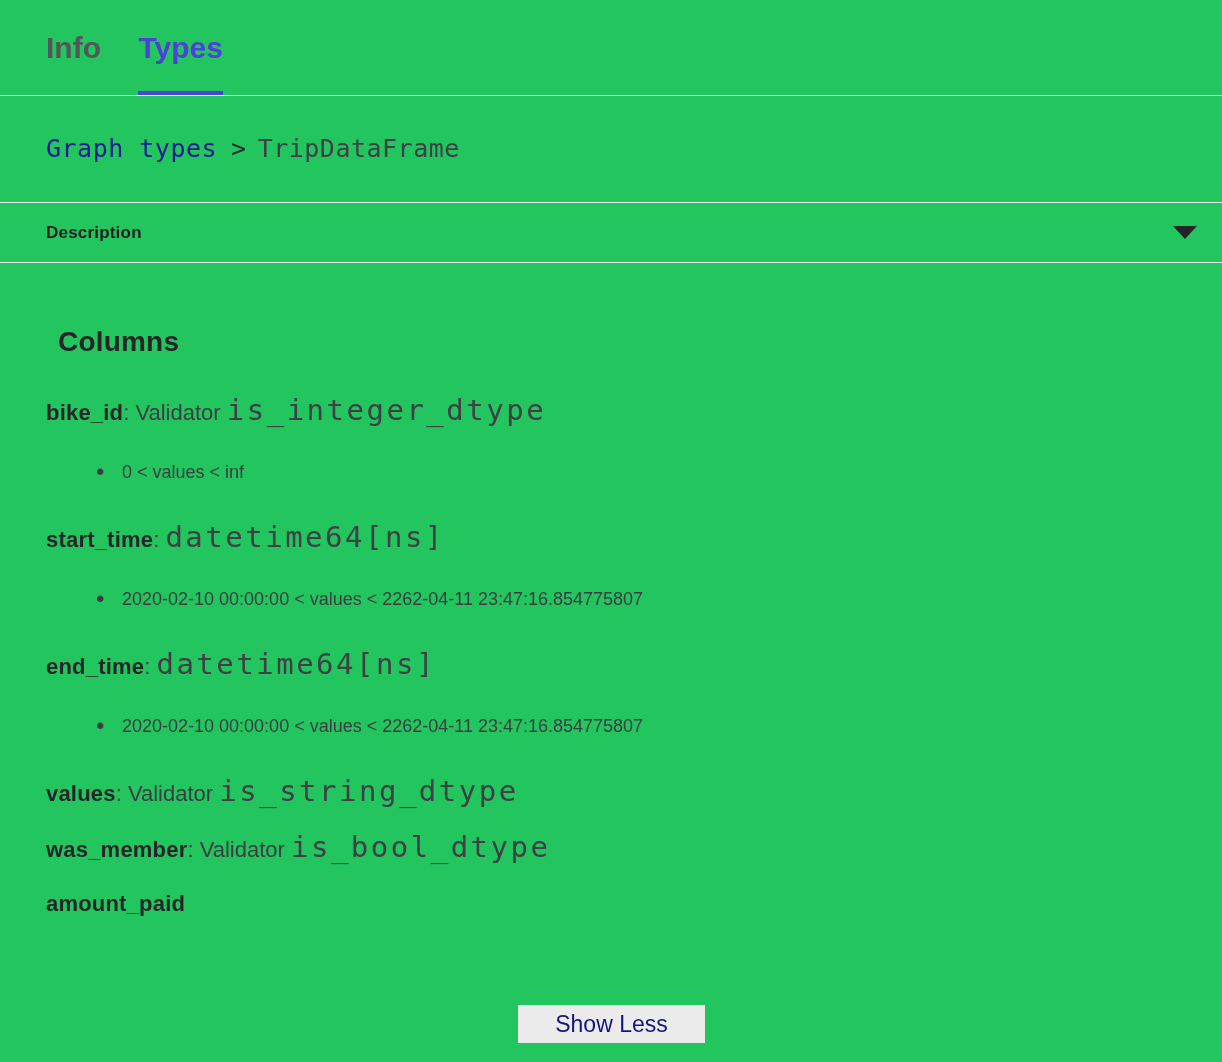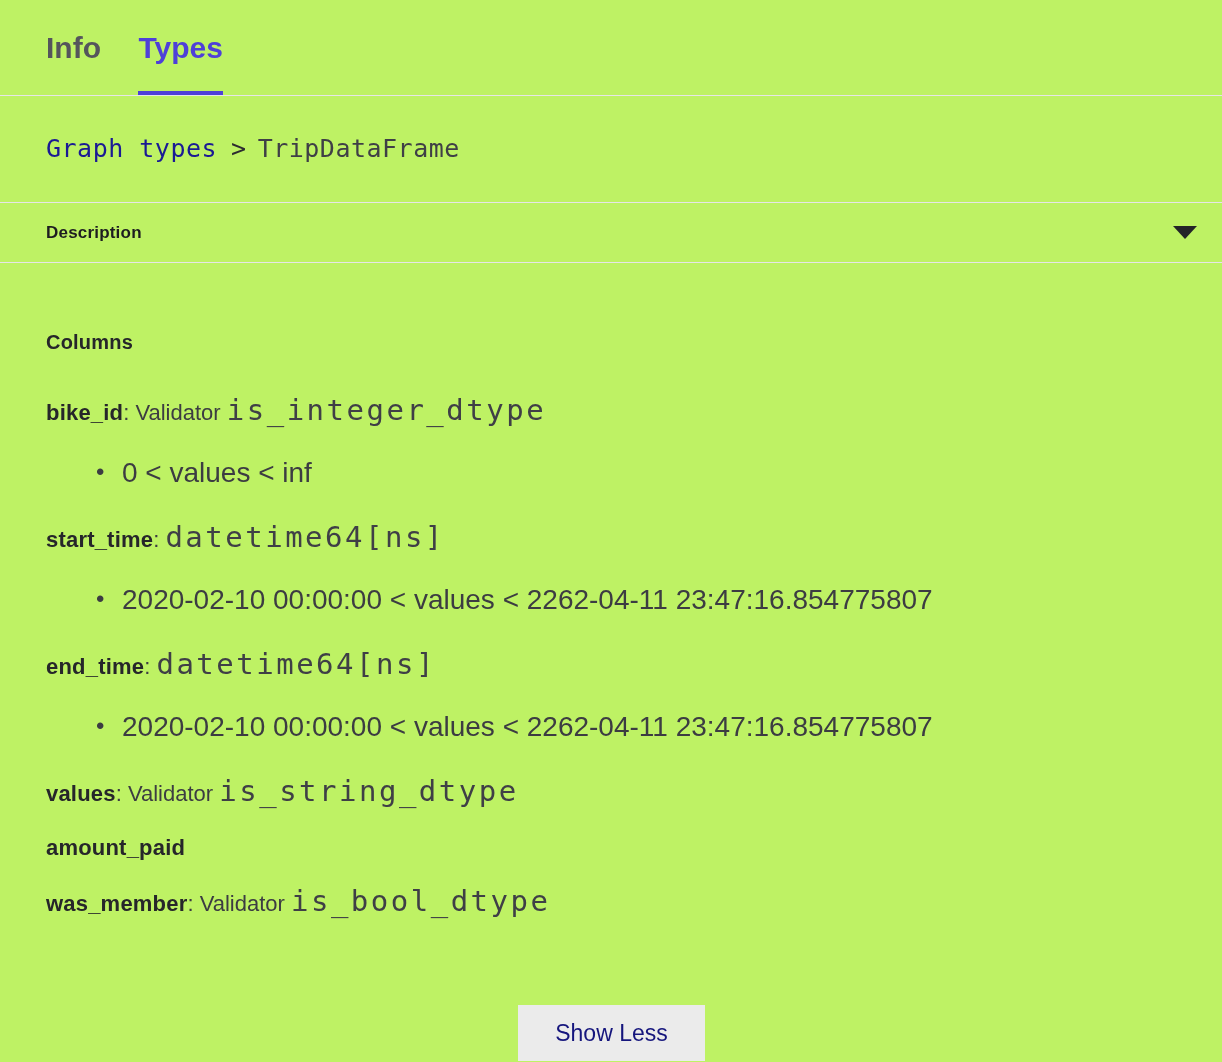--- a/index.html
+++ b/index.html
@@ -13,21 +13,21 @@
     --btn-text: #15157d;
   }
   * { margin: 0; padding: 0; box-sizing: border-box; }
   html, body { background: #fff; }
   body { font-family: "Liberation Sans", sans-serif; }
 
   .page {
     position: relative;
     width: 1222px;
     height: 1062px;
-    background: #bef264;
+    background: #22c55e;
     overflow: hidden;
   }
 
   
   .tabbar {
     padding: 30px 0 0 46px;
     border-bottom: 1px solid var(--border);
   }
   .tab {
     display: inline-block;
@@ -82,22 +82,22 @@
   .chevron-down {
     width: 0; height: 0;
     border-left: 12px solid transparent;
     border-right: 12px solid transparent;
     border-top: 13px solid #242428;
   }
 
   
   .content { padding: 0 46px; }
   .content h2 {
-    margin: 62px 0 0;
-    font-size: 20px;
+    margin: 62px 12px 0;
+    font-size: 28px;
     font-weight: 700;
     line-height: 34px;
     color: var(--dark);
     letter-spacing: 0.2px;
   }
   .col-def {
     margin: 38px 0 0;
     font-size: 22px;
     line-height: 27px;
     color: var(--body);
@@ -112,40 +112,40 @@
     color: #3f3f46;
   }
   ul.bullets {
     margin: 33px 0 0;
     padding: 0;
     list-style: none;
   }
   ul.bullets li {
     position: relative;
     padding-left: 76px;
-    font-size: 28px;
+    font-size: 18px;
     line-height: 27px;
     color: var(--body);
   }
   ul.bullets li::before {
     content: "\2022";
     position: absolute;
     left: 50px;
     top: -1px;
     font-size: 24px;
     color: var(--body);
   }
 
   
   .show-less-btn {
     position: absolute;
     left: 518px;
     top: 1005px;
     width: 187px;
-    height: 56px;
+    height: 38px;
     background: var(--btn-bg);
     color: var(--btn-text);
     border: none;
     font-family: "Liberation Sans", sans-serif;
     font-size: 23px;
     display: flex;
     align-items: center;
     justify-content: center;
     cursor: pointer;
     z-index: 2;
@@ -179,20 +179,20 @@
         </ul>
         <p class="col-def"><strong>start_time</strong><span>: </span><code>datetime64[ns]</code></p>
         <ul class="bullets">
           <li>2020-02-10 00:00:00 &lt; values &lt; 2262-04-11 23:47:16.854775807</li>
         </ul>
         <p class="col-def"><strong>end_time</strong><span>: </span><code>datetime64[ns]</code></p>
         <ul class="bullets">
           <li>2020-02-10 00:00:00 &lt; values &lt; 2262-04-11 23:47:16.854775807</li>
         </ul>
         <p class="col-def"><strong>values</strong><span>: Validator </span><code>is_string_dtype</code></p>
+        <p class="col-def"><strong>was_member</strong><span>: Validator </span><code>is_bool_dtype</code></p>
         <p class="col-def"><strong>amount_paid</strong></p>
-        <p class="col-def"><strong>was_member</strong><span>: Validator </span><code>is_bool_dtype</code></p>
       </div>
   </div>
 
   <button class="show-less-btn">Show Less</button>
 
 </div>
 
 </body></html>

